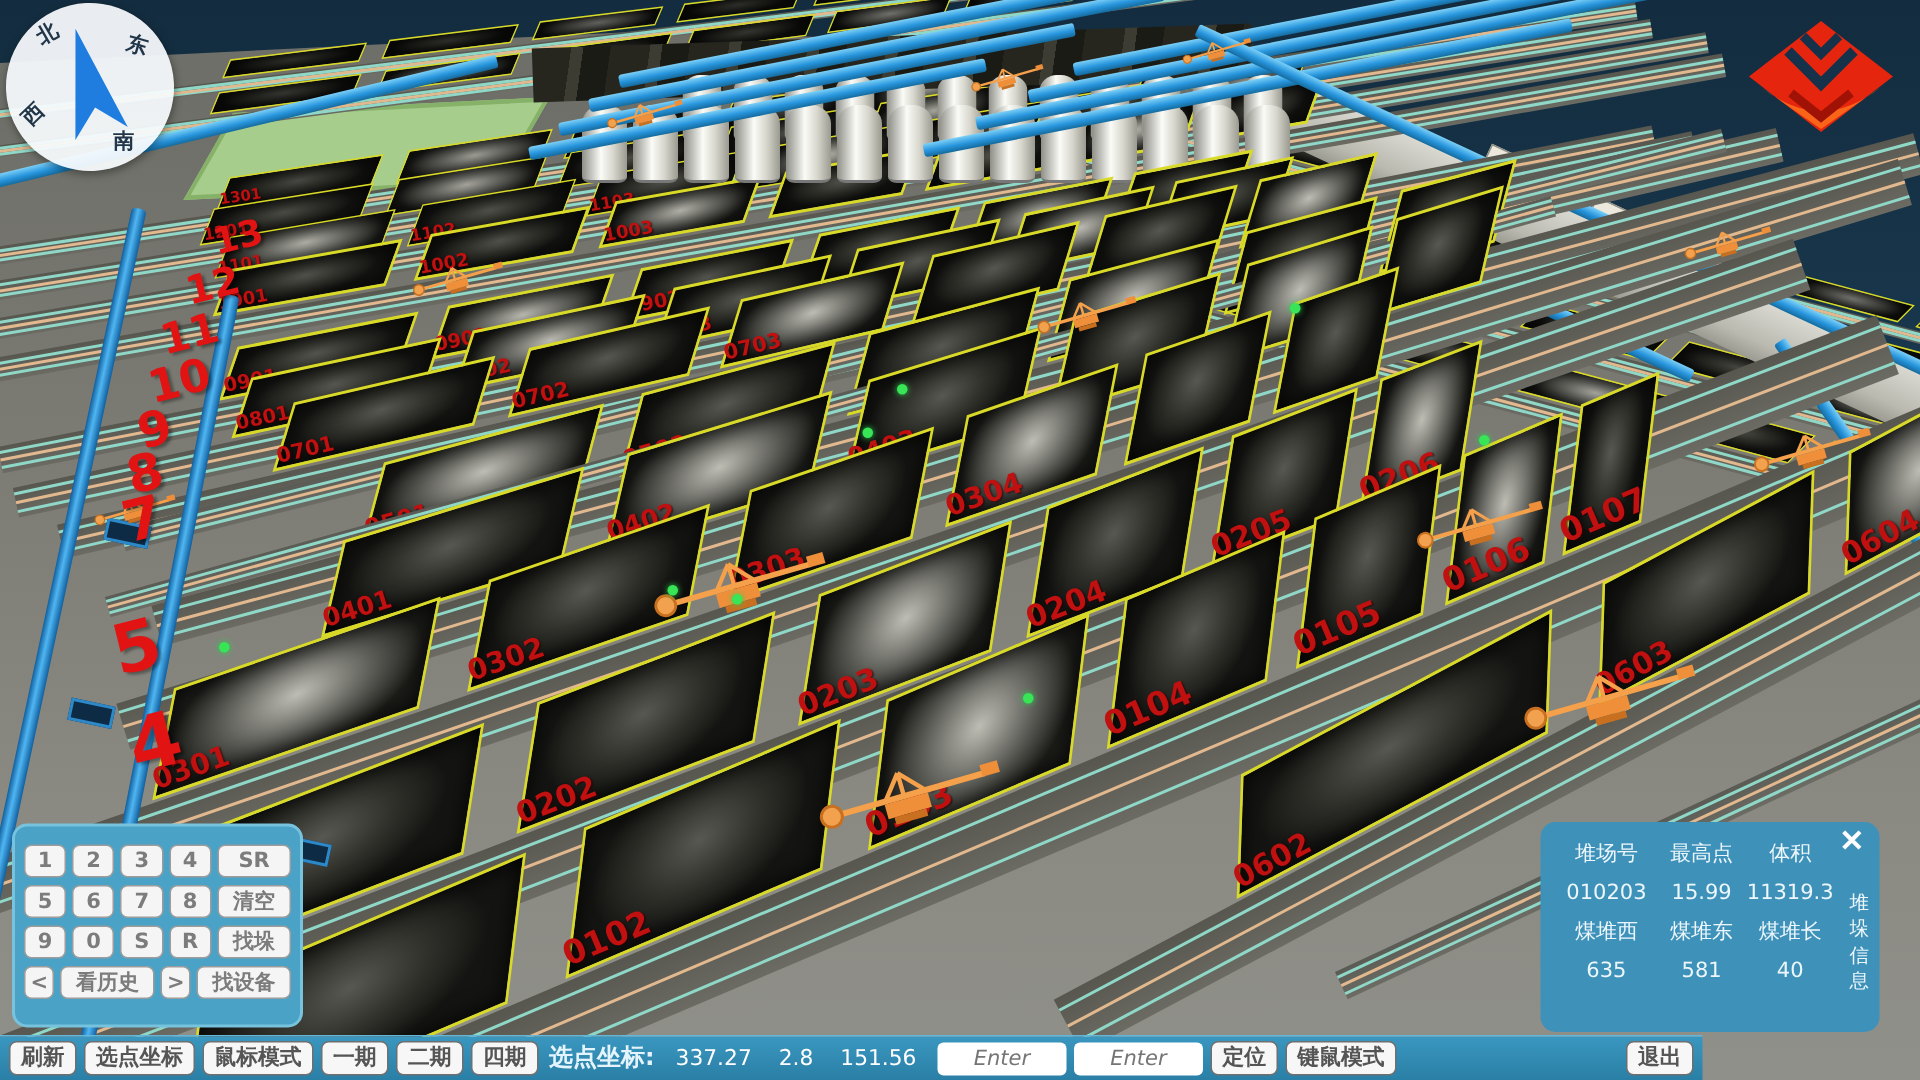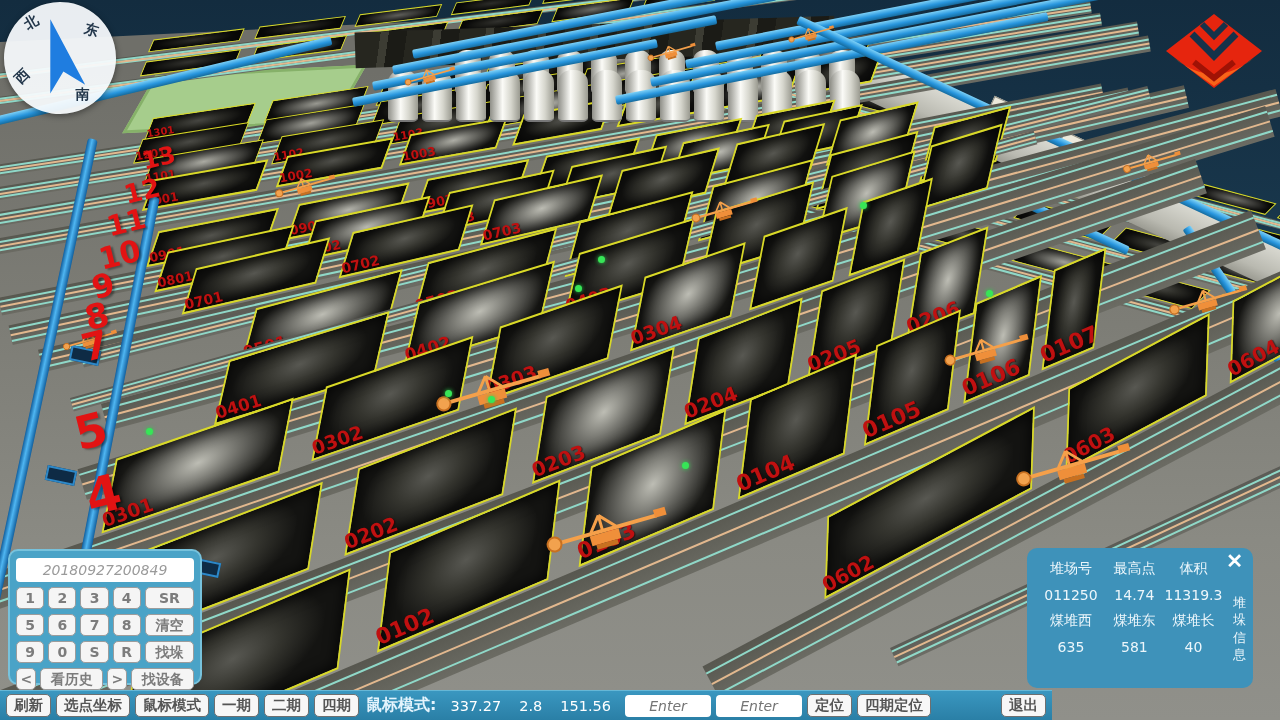--- a/index.html
+++ b/index.html
@@ -75,21 +75,21 @@
   
   .info{position:absolute;left:1027px;top:548px;width:226px;height:140px;z-index:52;
         background:#3e92ba;border-radius:10px;color:#ecf6fb;padding:12px 30px 10px 10px;}
   .info-grid{display:grid;grid-template-columns:1.15fr 1fr 1fr;row-gap:9px;text-align:center;
         font-size:14px;}
   .info .vtitle{position:absolute;right:7px;top:58%;transform:translateY(-50%);
         display:flex;flex-direction:column;gap:1px;font-size:13px;line-height:1.25;}
   .info .close{position:absolute;right:4px;top:2px;background:none;border:none;color:#fff;
         font-size:20px;font-weight:900;cursor:pointer;line-height:1;}
   
-  .bbar{position:absolute;left:0;bottom:0;width:1052px;height:30px;z-index:70;
+  .bbar{position:absolute;left:0;bottom:0;width:1135px;height:30px;z-index:70;
         background:linear-gradient(180deg,#3a97c0,#2a7fa6);border-top:1px solid #66b7d6;
         display:flex;align-items:center;gap:5px;padding:0 6px;}
   .bb-btn{height:23px;background:#f7f7f7;border:1px solid #6f6f6f;border-radius:5px;
         color:#555;font-size:14.5px;font-weight:600;padding:0 7px;white-space:nowrap;
         font-family:"DejaVu Sans",sans-serif;line-height:21px;}
   .coord-label{color:#e4f4fd;font-size:16px;font-weight:600;margin-left:2px;white-space:nowrap;}
   .coord-val{color:#fff;font-size:14.5px;margin:0 9px;}
   .bbar input{width:86px;height:22px;border:none;border-radius:4px;background:#fff;
         font-style:italic;color:#999;text-align:center;font-size:14px;
         font-family:"DejaVu Sans",sans-serif;}
@@ -584,21 +584,20 @@
     <svg width="96" height="74" viewBox="0 0 96 74">
       <path d="M48,0 L96,37 L48,74 L0,37 Z" fill="#e6250e"></path>
       <path d="M8,44 Q48,76 88,44 L48,72 Z" fill="#ff7a1e" opacity="0.75"></path>
       <path d="M26,20 L48,42 L70,20" stroke="#15324a" stroke-width="7" fill="none"></path>
       <path d="M36,10 L48,22 L60,10" stroke="#15324a" stroke-width="6" fill="none"></path>
       <path d="M28,48 L48,64 L68,48" stroke="#a01205" stroke-width="6" fill="none"></path>
     </svg>
   </div>
 
   <div class="keypad">
-    <input value="20180927200849" style="">
     <div id="kp-rows">
         <div class="kp-row">
           <button class="kp-btn">1</button>
           <button class="kp-btn">2</button>
           <button class="kp-btn">3</button>
           <button class="kp-btn">4</button>
           <button class="kp-btn wide">SR</button>
         </div>
         <div class="kp-row">
           <button class="kp-btn">5</button>
@@ -622,22 +621,22 @@
         </div>
       </div>
   </div>
 
   <div class="info">
     <button class="close">✕</button>
     <div class="info-grid" id="info-grid">
         <span>堆场号</span>
         <span>最高点</span>
         <span>体积</span>
-        <span>011250</span>
-        <span>14.74</span>
+        <span>010203</span>
+        <span>15.99</span>
         <span>11319.3</span>
         <span>煤堆西</span>
         <span>煤堆东</span>
         <span>煤堆长</span>
         <span>635</span>
         <span>581</span>
         <span>40</span>
       </div>
     <div class="vtitle" id="vtitle">
         <span>堆</span>
@@ -649,28 +648,28 @@
 
   <div class="bbar">
     <span id="bb-left" style="display:flex;gap:5px;">
         <button class="bb-btn">刷新</button>
         <button class="bb-btn">选点坐标</button>
         <button class="bb-btn">鼠标模式</button>
         <button class="bb-btn">一期</button>
         <button class="bb-btn">二期</button>
         <button class="bb-btn">四期</button>
       </span>
-    <span class="coord-label">鼠标模式:</span>
+    <span class="coord-label">选点坐标:</span>
     <span id="bb-coords" style="display:flex;align-items:center;">
         <span class="coord-val">337.27</span>
         <span class="coord-val">2.8</span>
         <span class="coord-val">151.56</span>
       </span>
     <input placeholder="Enter" style="">
     <input placeholder="Enter" style="">
     <span id="bb-right" style="display:flex;gap:5px;">
         <button class="bb-btn">定位</button>
-        <button class="bb-btn">四期定位</button>
+        <button class="bb-btn">键鼠模式</button>
       </span>
     <span class="spacer"></span>
     <button class="bb-btn">退出</button>
   </div>
 </div>
 
 </body></html>

